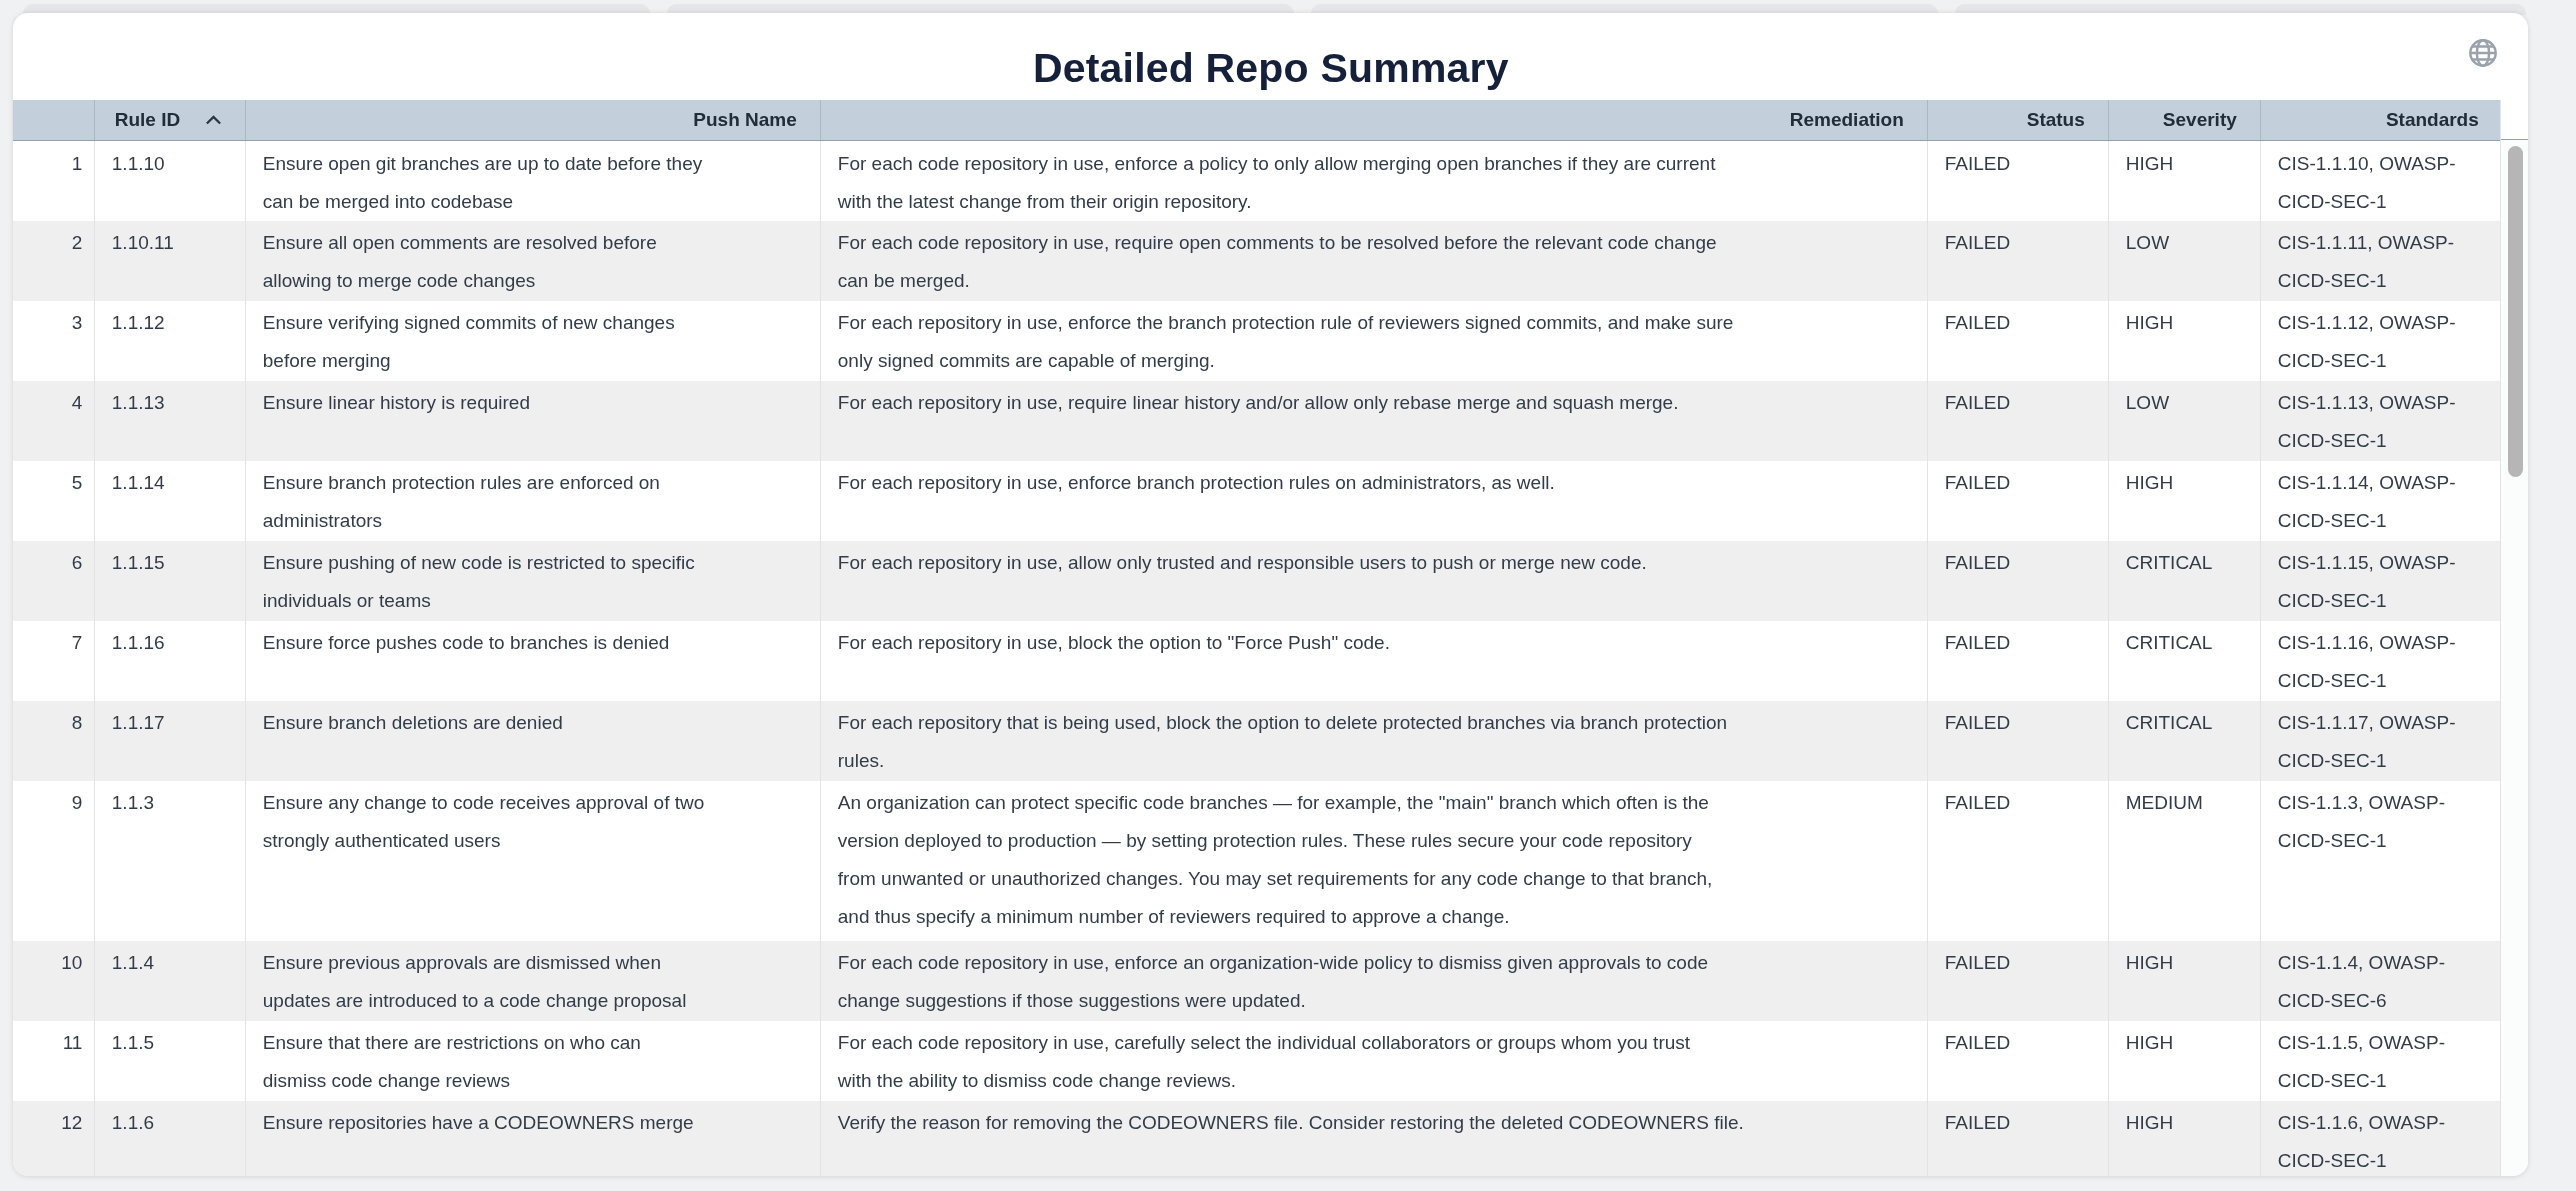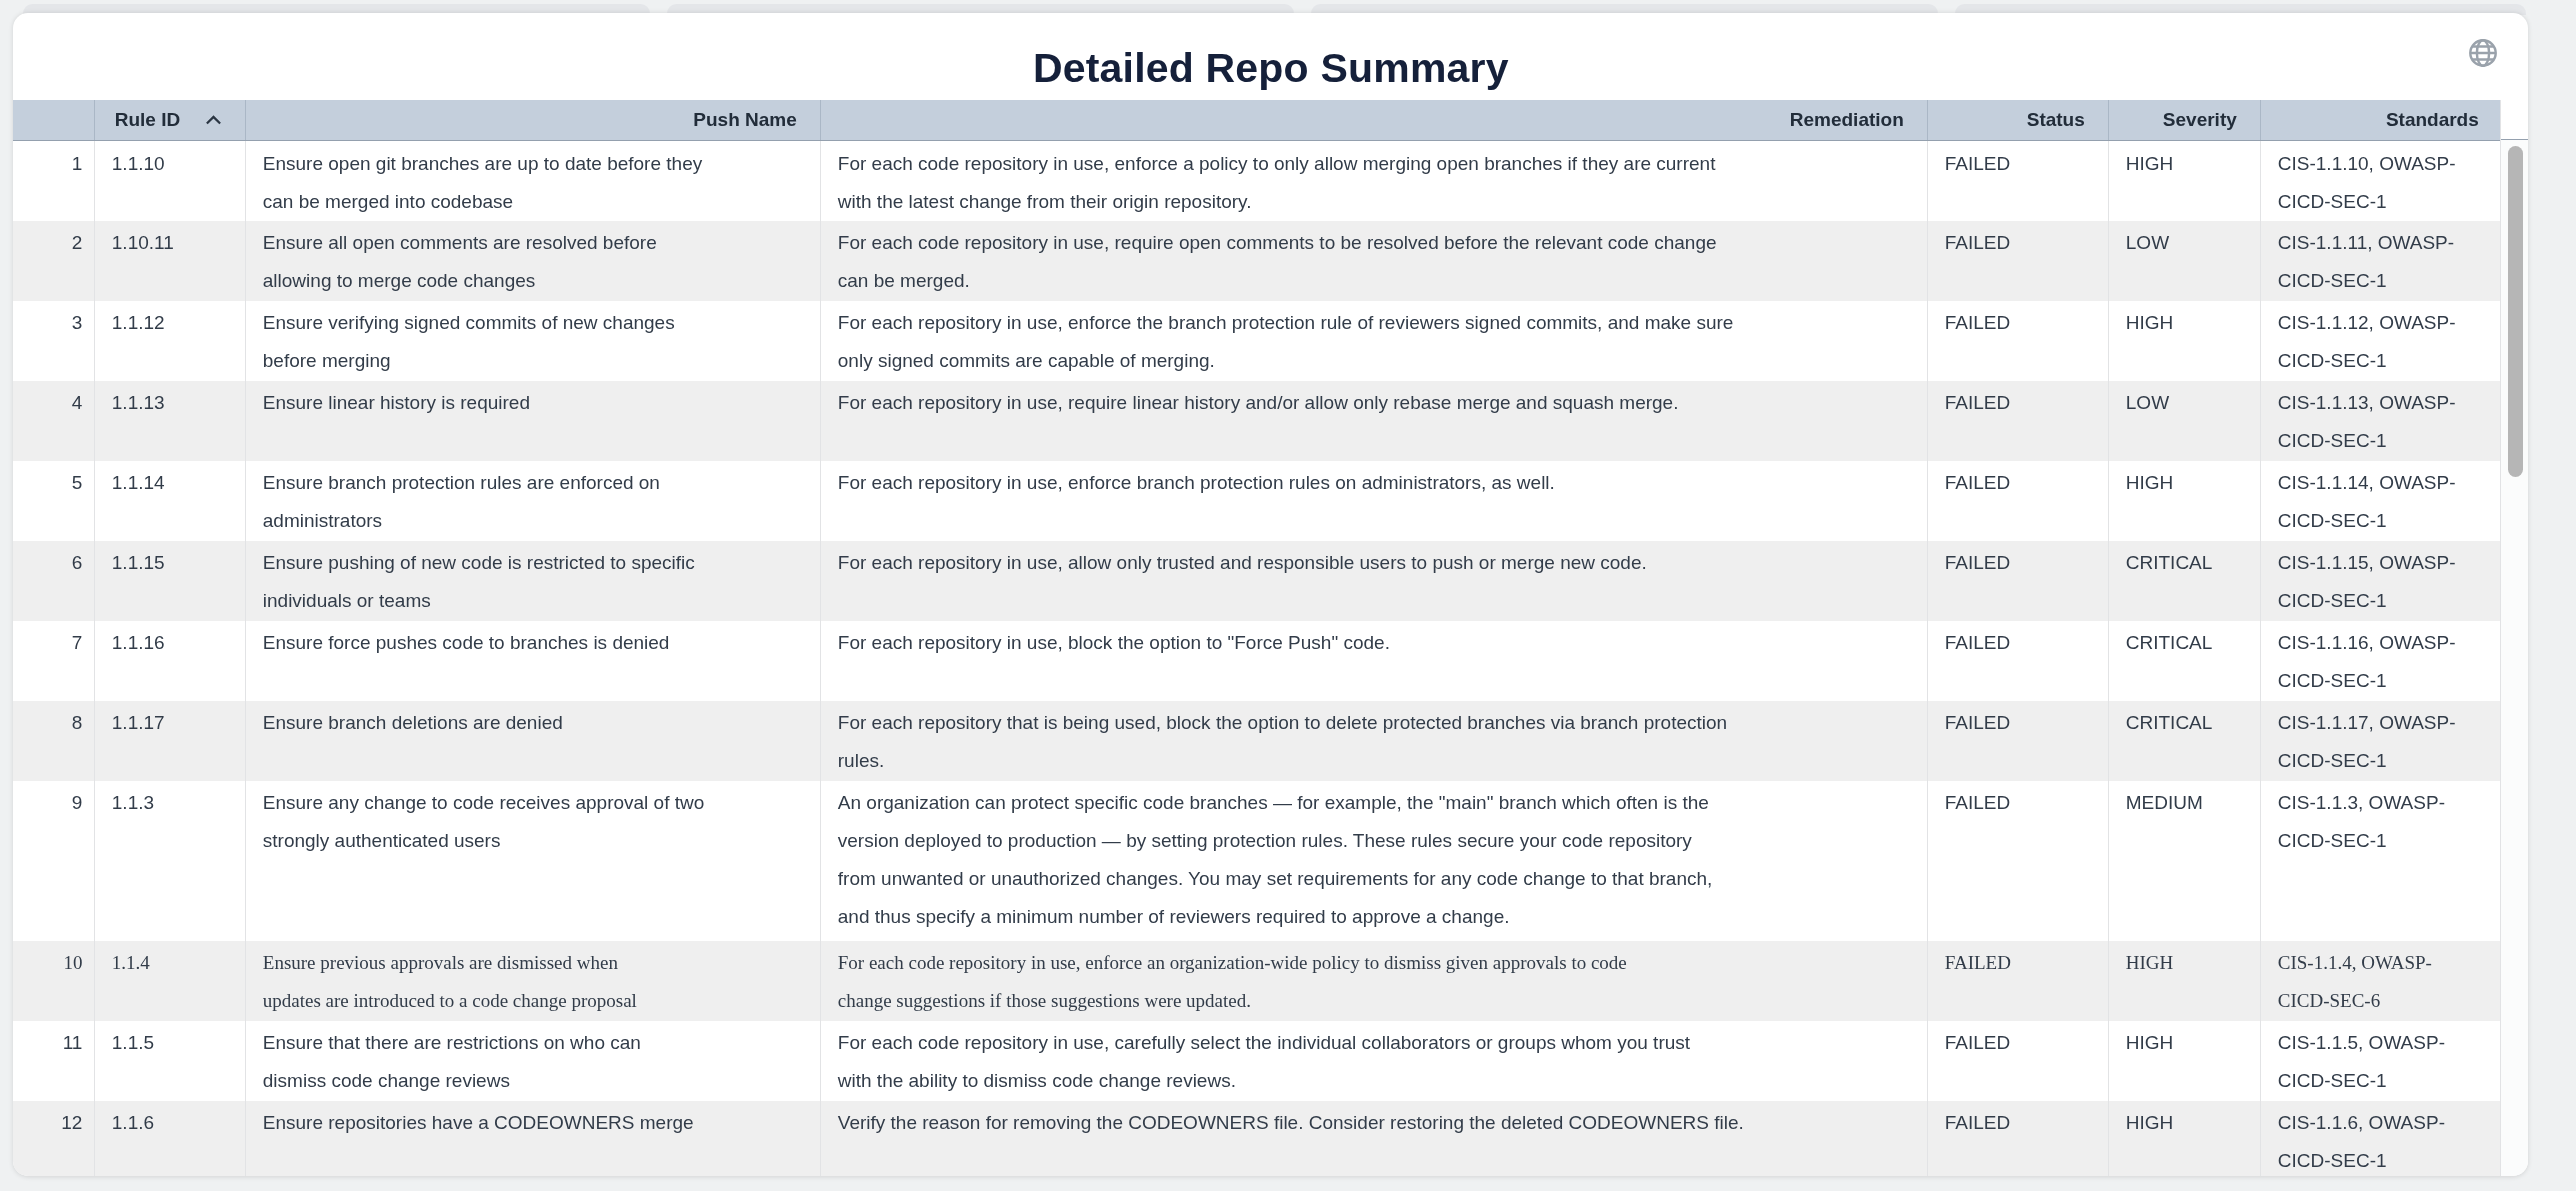--- a/index.html
+++ b/index.html
@@ -215,21 +215,21 @@
 strongly authenticated users</td>
     <td>An organization can protect specific code branches — for example, the "main" branch which often is the
 version deployed to production — by setting protection rules. These rules secure your code repository
 from unwanted or unauthorized changes. You may set requirements for any code change to that branch,
 and thus specify a minimum number of reviewers required to approve a change.</td>
     <td>FAILED</td>
     <td>MEDIUM</td>
     <td>CIS-1.1.3, OWASP-
 CICD-SEC-1</td>
   </tr>
-          <tr style="height: 80px; font-family: Liberation Serif, serif;">
+          <tr style="height: 80px;">
     <td class="col-index">10</td>
     <td>1.1.4</td>
     <td>Ensure previous approvals are dismissed when
 updates are introduced to a code change proposal</td>
     <td>For each code repository in use, enforce an organization-wide policy to dismiss given approvals to code
 change suggestions if those suggestions were updated.</td>
     <td>FAILED</td>
     <td>HIGH</td>
     <td>CIS-1.1.4, OWASP-
 CICD-SEC-6</td>

